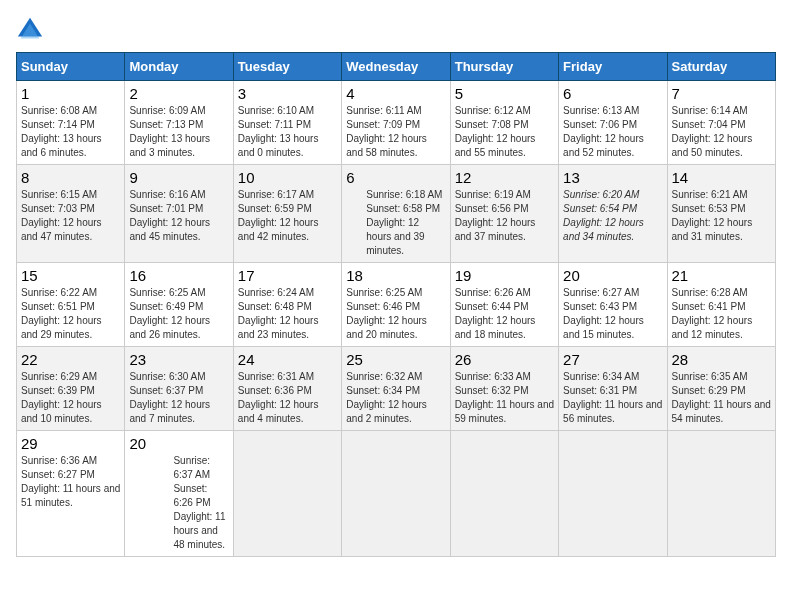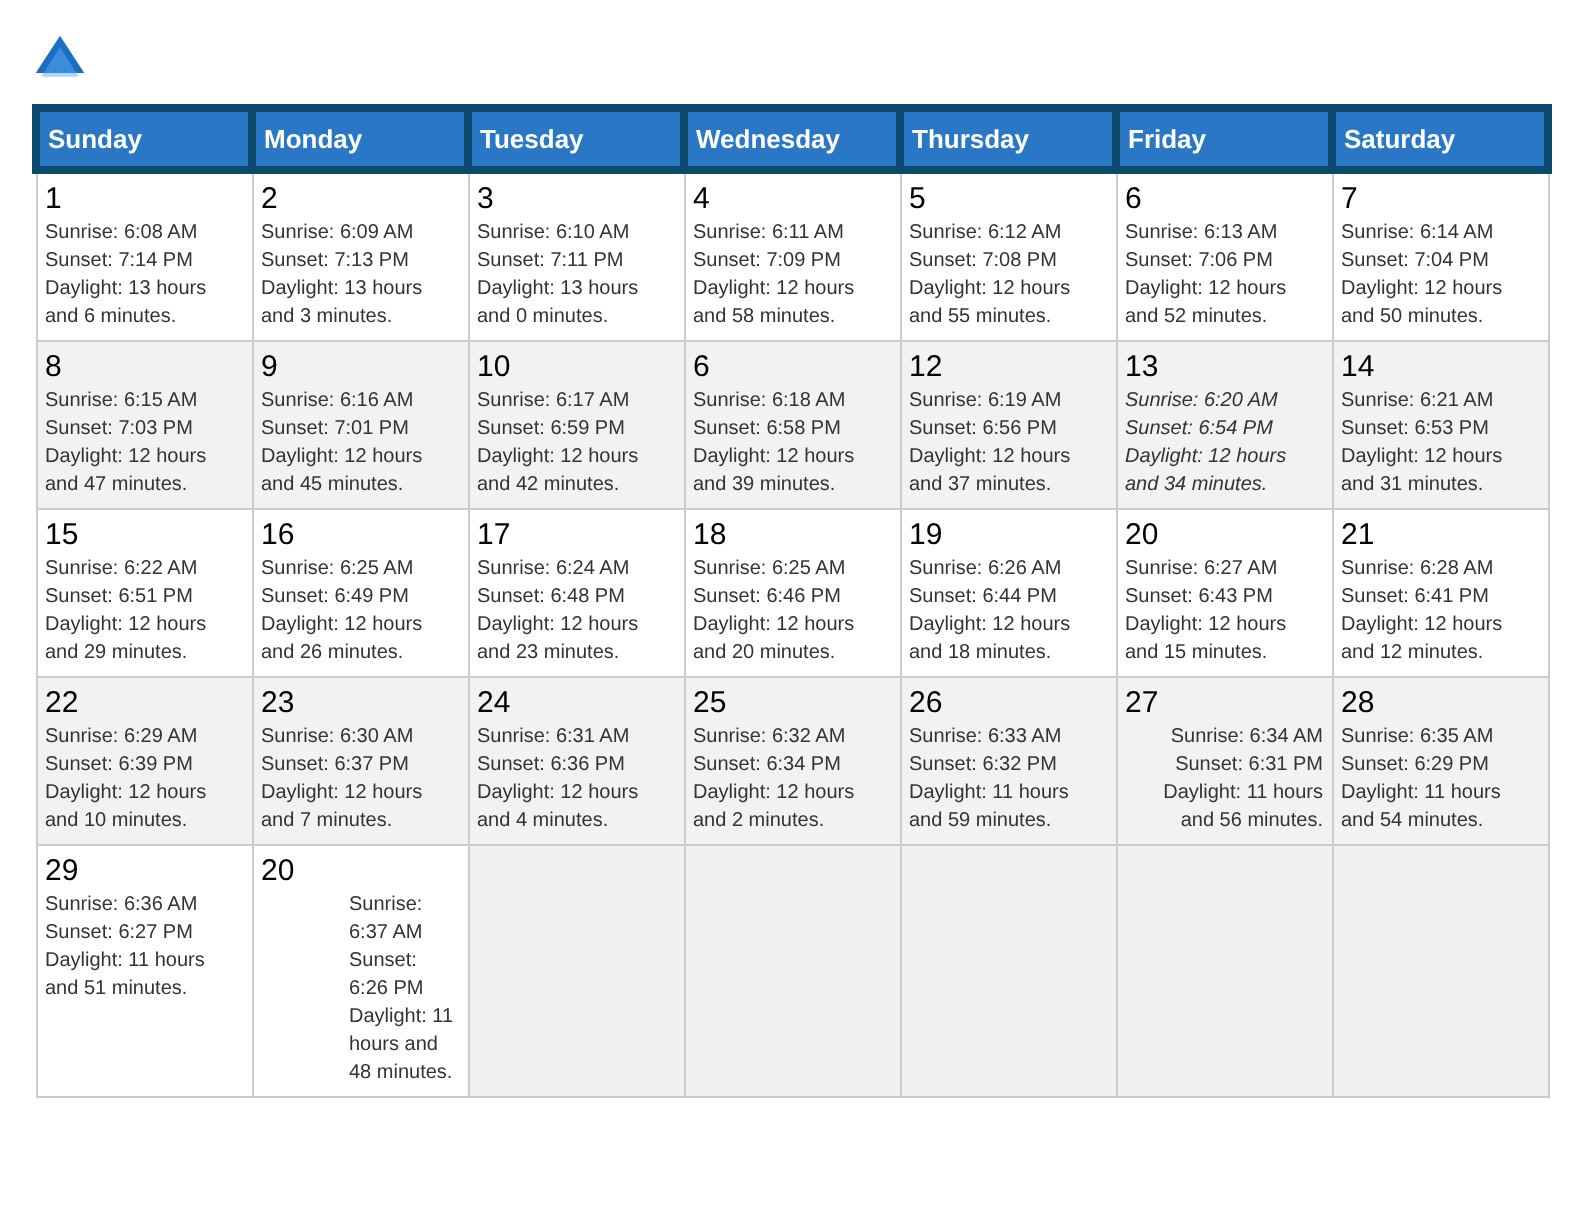--- a/index.html
+++ b/index.html
@@ -51,21 +51,21 @@
     }
     thead tr {
       background-color: #2a78c5;
       color: #fff;
     }
     thead th {
       padding: 6px 4px;
       text-align: left;
       font-size: 13px;
       font-weight: bold;
-      border: 4px solid #0c4a6e;
+      border: 1px solid #0c4a6e;
     }
     tbody td {
       vertical-align: top;
       border: 1px solid #ccc;
       padding: 4px;
       width: calc(100% / 7);
       min-height: 70px;
     }
     .day-num {
       font-size: 15px;
@@ -176,21 +176,21 @@
 Daylight: 12 hours and 45 minutes.</div>
         </td>
         <td>
           <span class="day-num">10</span>
           <div class="day-info" style="white-space: pre-line;">Sunrise: 6:17 AM
 Sunset: 6:59 PM
 Daylight: 12 hours and 42 minutes.</div>
         </td>
         <td>
           <span class="day-num">6</span>
-          <div class="day-info" style="white-space: pre-line;">Sunrise: 6:18 AM
+          <div class="day-info" style="white-space: pre-line; margin-left: 20px;">Sunrise: 6:18 AM
 Sunset: 6:58 PM
 Daylight: 12 hours and 39 minutes.</div>
         </td>
         <td>
           <span class="day-num">12</span>
           <div class="day-info" style="white-space: pre-line;">Sunrise: 6:19 AM
 Sunset: 6:56 PM
 Daylight: 12 hours and 37 minutes.</div>
         </td>
         <td>
@@ -276,21 +276,21 @@
 Daylight: 12 hours and 2 minutes.</div>
         </td>
         <td>
           <span class="day-num">26</span>
           <div class="day-info" style="white-space: pre-line;">Sunrise: 6:33 AM
 Sunset: 6:32 PM
 Daylight: 11 hours and 59 minutes.</div>
         </td>
         <td>
           <span class="day-num">27</span>
-          <div class="day-info" style="white-space: pre-line; text-align: right;">Sunrise: 6:34 AM
+          <div class="day-info" style="white-space: pre-line;">Sunrise: 6:34 AM
 Sunset: 6:31 PM
 Daylight: 11 hours and 56 minutes.</div>
         </td>
         <td>
           <span class="day-num">28</span>
           <div class="day-info" style="white-space: pre-line;">Sunrise: 6:35 AM
 Sunset: 6:29 PM
 Daylight: 11 hours and 54 minutes.</div>
         </td>
       </tr>

